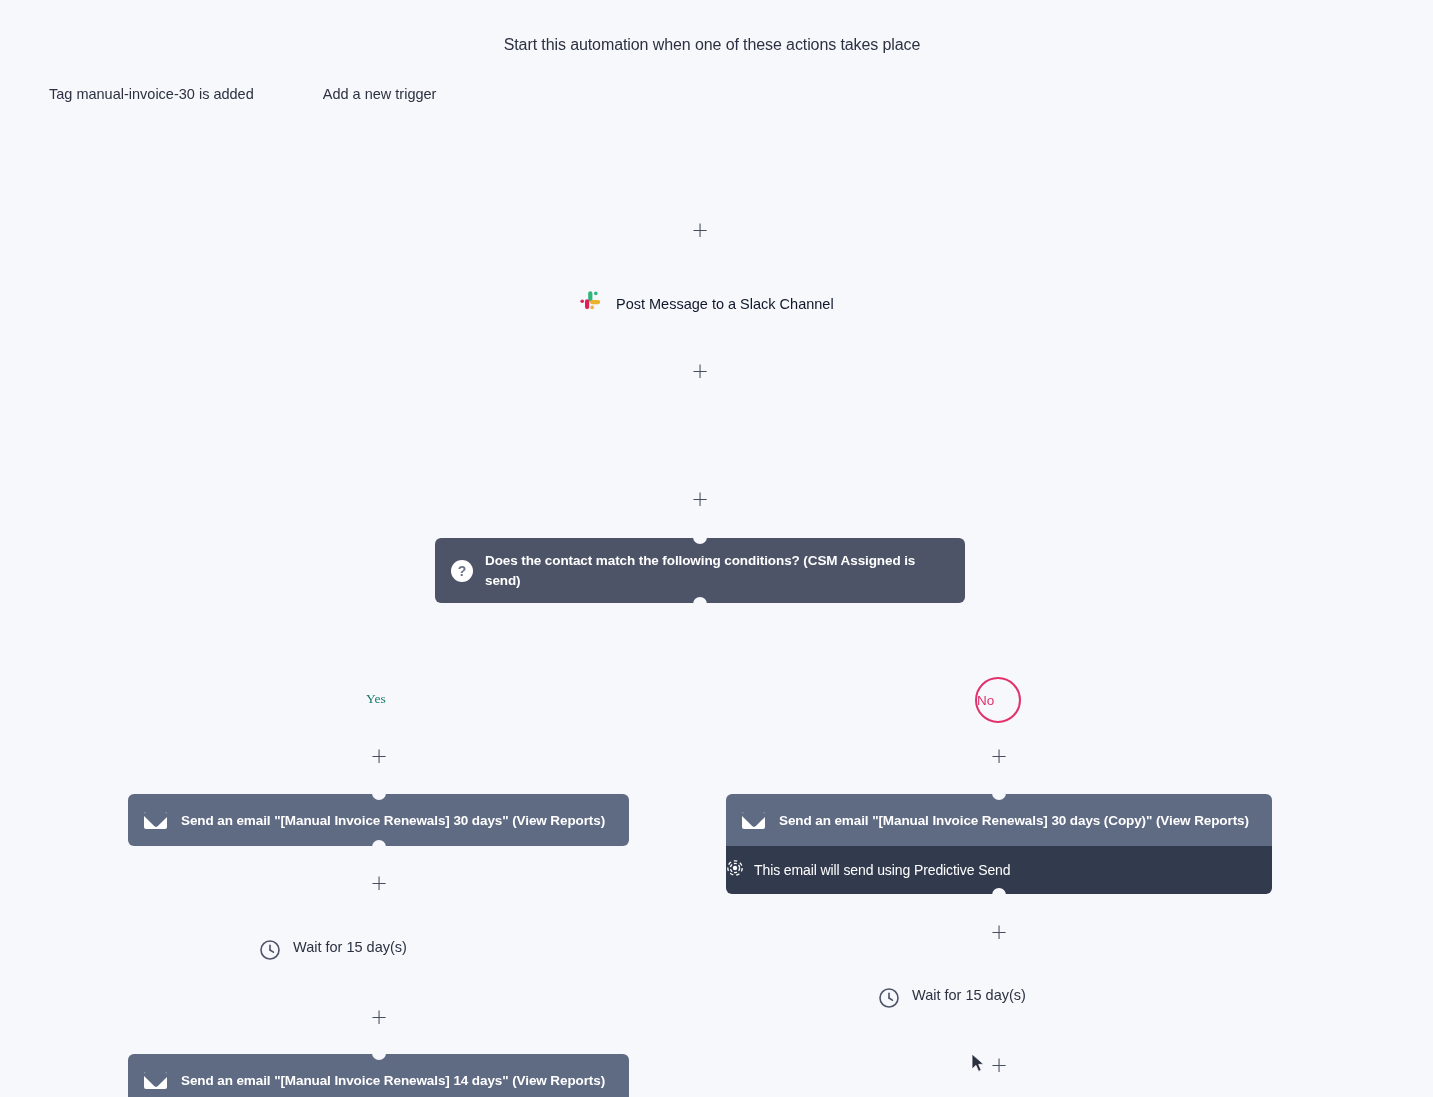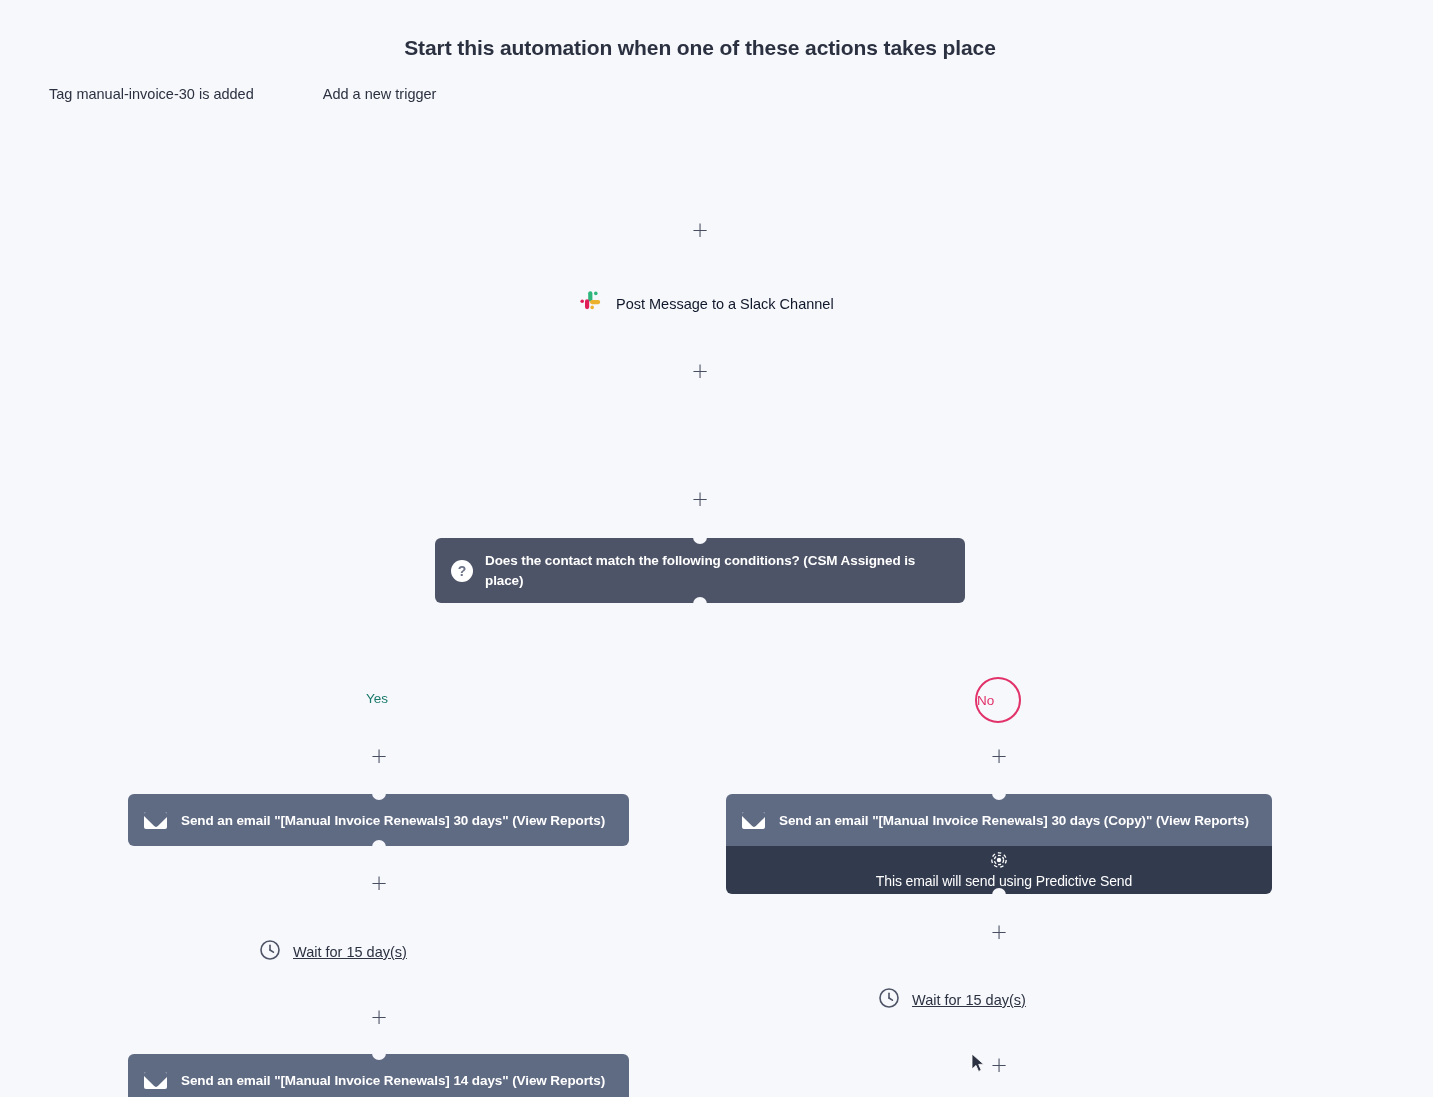--- a/index.html
+++ b/index.html
@@ -17,26 +17,26 @@
   }
   #canvas {
     position: relative;
     width: 1433px;
     height: 1097px;
   }
 
   
   .flow-title {
     position: absolute;
-    left: 0;
+    left: 12px;
     top: 36px;
     width: 1400px;
     text-align: center;
-    font-size: 21px;
-    font-weight: bold;
+    font-size: 16px;
+    font-weight: normal;
     letter-spacing: -0.1px;
     color: #2b3140;
   }
   .trigger-row {
     position: absolute;
     top: 86px;
     left: 12px;
     width: 1400px;
     font-size: 14.5px;
     padding-left: 37px;
@@ -150,50 +150,48 @@
   }
 
   
   .predictive-bar {
     position: absolute;
     background: #323a4d;
     border-radius: 0 0 6px 6px;
     height: 48px;
     display: flex;
     align-items: center;
-    justify-content: center;
-    flex-direction: column;
+    justify-content: flex-start;
   }
   .predictive-text {
     color: #ffffff;
     font-size: 14px;
     letter-spacing: -0.1px;
     margin-left: 10px;
   }
 
   
   .wait-node {
     position: absolute;
     display: flex;
-    align-items: center;
-    text-decoration: underline;
   }
   .wait-text {
     color: #2b3140;
     font-size: 14.5px;
     margin-left: 12px;
     white-space: nowrap;
   }
 
   
   .branch-yes {
     position: absolute;
     color: #1a7a6b;
     font-size: 13.5px;
     font-weight: normal;
+    font-family: Liberation Serif, serif;
   }
   .branch-no {
     position: absolute;
     width: 46px;
     height: 46px;
     border: 2px solid #e1326a;
     border-radius: 50%;
     color: #e1326a;
     font-size: 13.5px;
     line-height: 44px;
@@ -244,21 +242,21 @@
     <span class="slack-label">Post Message to a Slack Channel</span>
   </div>
 
   <div class="plus" style="left:690px; top:361px;">+</div>
 
   <div class="plus" style="left:690px; top:489px;">+</div>
 
   <div class="node-box cond-node" style="left:435px; top:538px; width:530px; height:65px;">
     <span class="node-dot-top"></span>
     <span class="cond-icon">?</span>
-    <span class="cond-text">Does the contact match the following conditions? (CSM Assigned is place)</span>
+    <span class="cond-text">Does the contact match the following conditions? (CSM Assigned is send)</span>
     <span class="node-dot-bottom"></span>
   </div>
 
   <div class="branch-yes" style="left:366px; top:691px;">Yes</div>
   <div class="branch-no" style="left:975px; top:677px;">No</div>
 
   <div class="plus" style="left:369px; top:746px;">+</div>
   <div class="plus" style="left:989px; top:746px;">+</div>
 
   <div class="node-box email-node" style="left:128px; top:794px; width:501px;">

